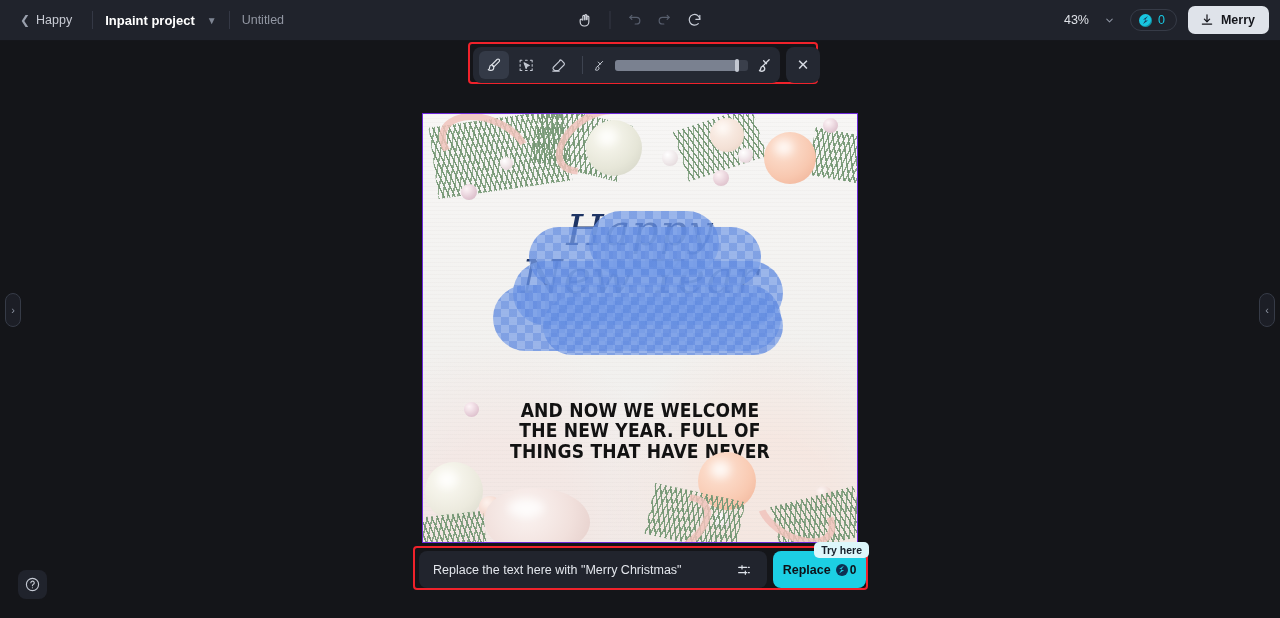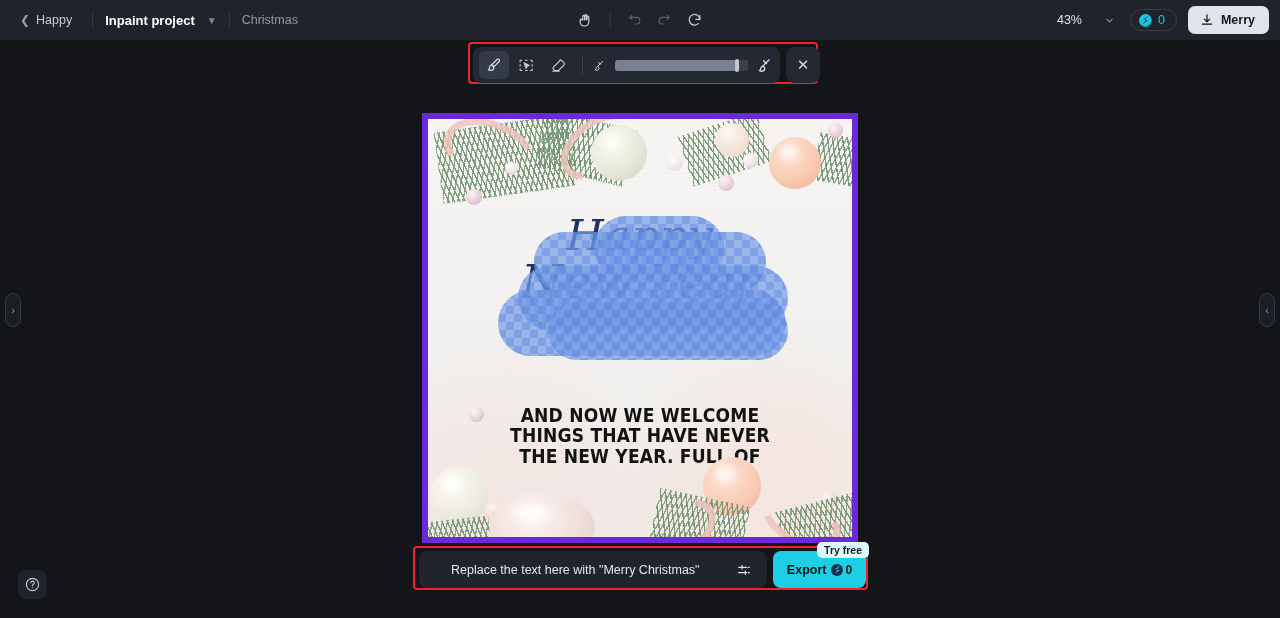--- a/index.html
+++ b/index.html
@@ -38,21 +38,21 @@
     width: 30px; height: 28px; display: flex; align-items: center; justify-content: center;
     cursor: pointer; border-radius: 5px;
   }
   .tool-ico svg { display: block; }
   .hdr-center .vdiv { margin: 0 9px; }
 
   .hdr-right {
     position: absolute; right: 11px; top: 0; height: 100%;
     display: flex; align-items: center; gap: 11px;
   }
-  .zoom-ctl { display: flex; align-items: center; gap: 22px; cursor: pointer; padding: 3px 4px; }
+  .zoom-ctl { display: flex; align-items: center; gap: 15px; cursor: pointer; padding: 3px 4px; }
   .zoom-val { color: #dfe2e8; font-size: 12.5px; }
   .credits {
     display: flex; align-items: center; gap: 6px;
     border: 1px solid #363b47; border-radius: 14px;
     padding: 3px 11px 3px 8px; cursor: pointer;
   }
   .credit-dot {
     width: 13px; height: 13px; border-radius: 50%;
     background: #18c6e0; position: relative; flex: none;
     box-shadow: inset -1px -1px 0 rgba(0,0,0,.25);
@@ -116,21 +116,21 @@
     width: 34px; height: 36px; margin-left: 6px;
     background: #242832; border-radius: 8px;
     display: flex; align-items: center; justify-content: center; cursor: pointer;
     color: #d6dae2; font-size: 15px;
   }
 
   
   .canvas-img {
     position: absolute; left: 422px; top: 113px; width: 436px; height: 430px;
     background: #5eead4; overflow: hidden;
-    border: 6px solid #6d28d9;
+    border: 1px solid #6d28d9;
   }
   .photo-bg {
     position: absolute; inset: 0;
     background:
       radial-gradient(circle at 18% 96%, rgba(246,226,222,.55) 0 14%, transparent 34%),
       radial-gradient(circle at 80% 90%, rgba(250,224,214,.5) 0 12%, transparent 32%),
       linear-gradient(#f7f6f5, #f2f1ef 55%, #efeeec);
   }
   .grain {
     position: absolute; inset: 0; opacity: .5;
@@ -194,21 +194,21 @@
   .prompt-wrap {
     position: absolute; left: 413px; top: 546px; width: 455px; height: 44px;
     border: 2px solid #f0222b; border-radius: 4px;
   }
   .prompt-row {
     position: absolute; left: 4px; top: 3px;
     display: flex; align-items: center; gap: 6px;
   }
   .prompt-field {
     width: 348px; height: 37px; background: #21242d; border-radius: 8px;
-    display: flex; align-items: center; padding: 0 12px 0 32px; cursor: text;
+    display: flex; align-items: center; padding: 0 12px 0 14px; cursor: text;
   }
   .prompt-text { flex: 1; color: #e3e6ec; font-size: 12.5px; white-space: nowrap; overflow: hidden; }
   .prompt-settings { width: 22px; height: 22px; display: flex; align-items: center; justify-content: center; cursor: pointer; }
   .inpaint-btn {
     position: relative; width: 93px; height: 37px; background: #1ccfe4;
     border-radius: 8px; display: flex; align-items: center; justify-content: center;
     gap: 5px; cursor: pointer;
   }
   .inpaint-label { color: #0d1117; font-size: 12.5px; font-weight: bold; }
   .inpaint-cost { display: flex; align-items: center; gap: 2px; }
@@ -244,21 +244,21 @@
 
     <div class="hdr-left">
       <div class="back-btn">
         <span class="chev">❮</span>
         <span>Happy</span>
       </div>
       <div class="vdiv"></div>
       <div class="proj-name">Inpaint project</div>
       <span class="proj-caret">▼</span>
       <div class="vdiv"></div>
-      <div class="autosaved">Christmas</div>
+      <div class="autosaved">Untitled</div>
     </div>
 
     <div class="hdr-center">
       <div class="tool-ico">
         <svg width="16" height="16" viewBox="0 0 24 24" fill="none" stroke="#d7dae2" stroke-width="1.7" stroke-linecap="round" stroke-linejoin="round">
           <path d="M8 12V6.5a1.5 1.5 0 0 1 3 0V12"></path>
           <path d="M11 11V5.5a1.5 1.5 0 0 1 3 0V11"></path>
           <path d="M14 11.5v-4a1.5 1.5 0 0 1 3 0V15a6 6 0 0 1-6 6h-1a6 6 0 0 1-6-6v-3a1.5 1.5 0 0 1 3 0"></path>
         </svg>
       </div>
@@ -394,22 +394,22 @@
     <div class="mask-blob">
       <div class="blob-part" style="left:96px; top:0; width:130px; height:64px;"></div>
       <div class="blob-part" style="left:36px; top:16px; width:232px; height:60px;"></div>
       <div class="blob-part" style="left:20px; top:50px; width:270px; height:64px;"></div>
       <div class="blob-part" style="left:0px; top:74px; width:288px; height:66px;"></div>
       <div class="blob-part" style="left:50px; top:86px; width:240px; height:58px;"></div>
     </div>
 
     <div class="body-copy">
       <div>AND NOW WE WELCOME</div>
+      <div>THE NEW YEAR. FULL OF</div>
       <div>THINGS THAT HAVE NEVER</div>
-      <div>THE NEW YEAR. FULL OF</div>
     </div>
 
     <div class="orn" style="left:2px; top:348px; width:58px; height:58px; background:radial-gradient(circle at 36% 30%, #fcfbf4, #eceade 60%, #d6d6c8);"></div>
     <div class="orn" style="left:56px; top:382px; width:22px; height:22px; background:radial-gradient(circle at 36% 30%, #fdeee8, #f3d6cb 65%, #e5bfb2);"></div>
     <div class="orn" style="left:275px; top:338px; width:58px; height:58px; background:radial-gradient(circle at 36% 30%, #fde4d6, #f9cab2 60%, #efb095);"></div>
     <div class="orn" style="left:290px; top:398px; width:18px; height:18px; background:radial-gradient(circle at 35% 30%, #fff, #ece2e4 60%, #dccfd2);"></div>
     <div class="orn" style="left:41px; top:288px; width:15px; height:15px; background:radial-gradient(circle at 35% 30%, #fdf2f5, #e5cbd6 60%, #d2b3c1);"></div>
     <div class="orn" style="left:392px; top:372px; width:17px; height:17px; background:radial-gradient(circle at 35% 30%, #fdf4f2, #eed9d3 60%, #dcc2ba);"></div>
     <div class="orn" style="left:62px; top:374px; width:105px; height:66px; border-radius:46% 54% 50% 50%; background:radial-gradient(circle at 40% 35%, #fbf4f2, #f1e0dc 60%, #e4cdc9);"></div>
     <div class="pine" style="left:226px; top:378px; width:92px; height:52px; transform:rotate(12deg);"></div>
@@ -430,26 +430,26 @@
               <path d="M4 16h12"></path>
             <path d="M9 5.5v5"></path>
               <path d="M14 13.5v5"></path>
             <path d="M18.5 8h1.5"></path>
               <path d="M18.5 16H20"></path>
           </svg>
         </span>
       </div>
 
       <div class="inpaint-btn">
-        <span class="inpaint-label">Export</span>
+        <span class="inpaint-label">Replace</span>
         <span class="inpaint-cost">
           <span class="cost-dot"></span>
           <span class="cost-num">0</span>
         </span>
-        <span class="tryfree">Try free</span>
+        <span class="tryfree">Try here</span>
       </div>
     </div>
   </div>
 
   <div class="help-btn">
     <svg width="17" height="17" viewBox="0 0 24 24" fill="none" stroke="#c4c9d3" stroke-width="1.6" stroke-linecap="round" stroke-linejoin="round">
       <circle cx="12" cy="12" r="8.6"></circle>
       <path d="M9.7 9.6a2.4 2.4 0 1 1 3.2 2.3c-.7.3-1 .9-1 1.6v.3"></path>
       <path d="M11.9 16.6h.02"></path>
     </svg>

